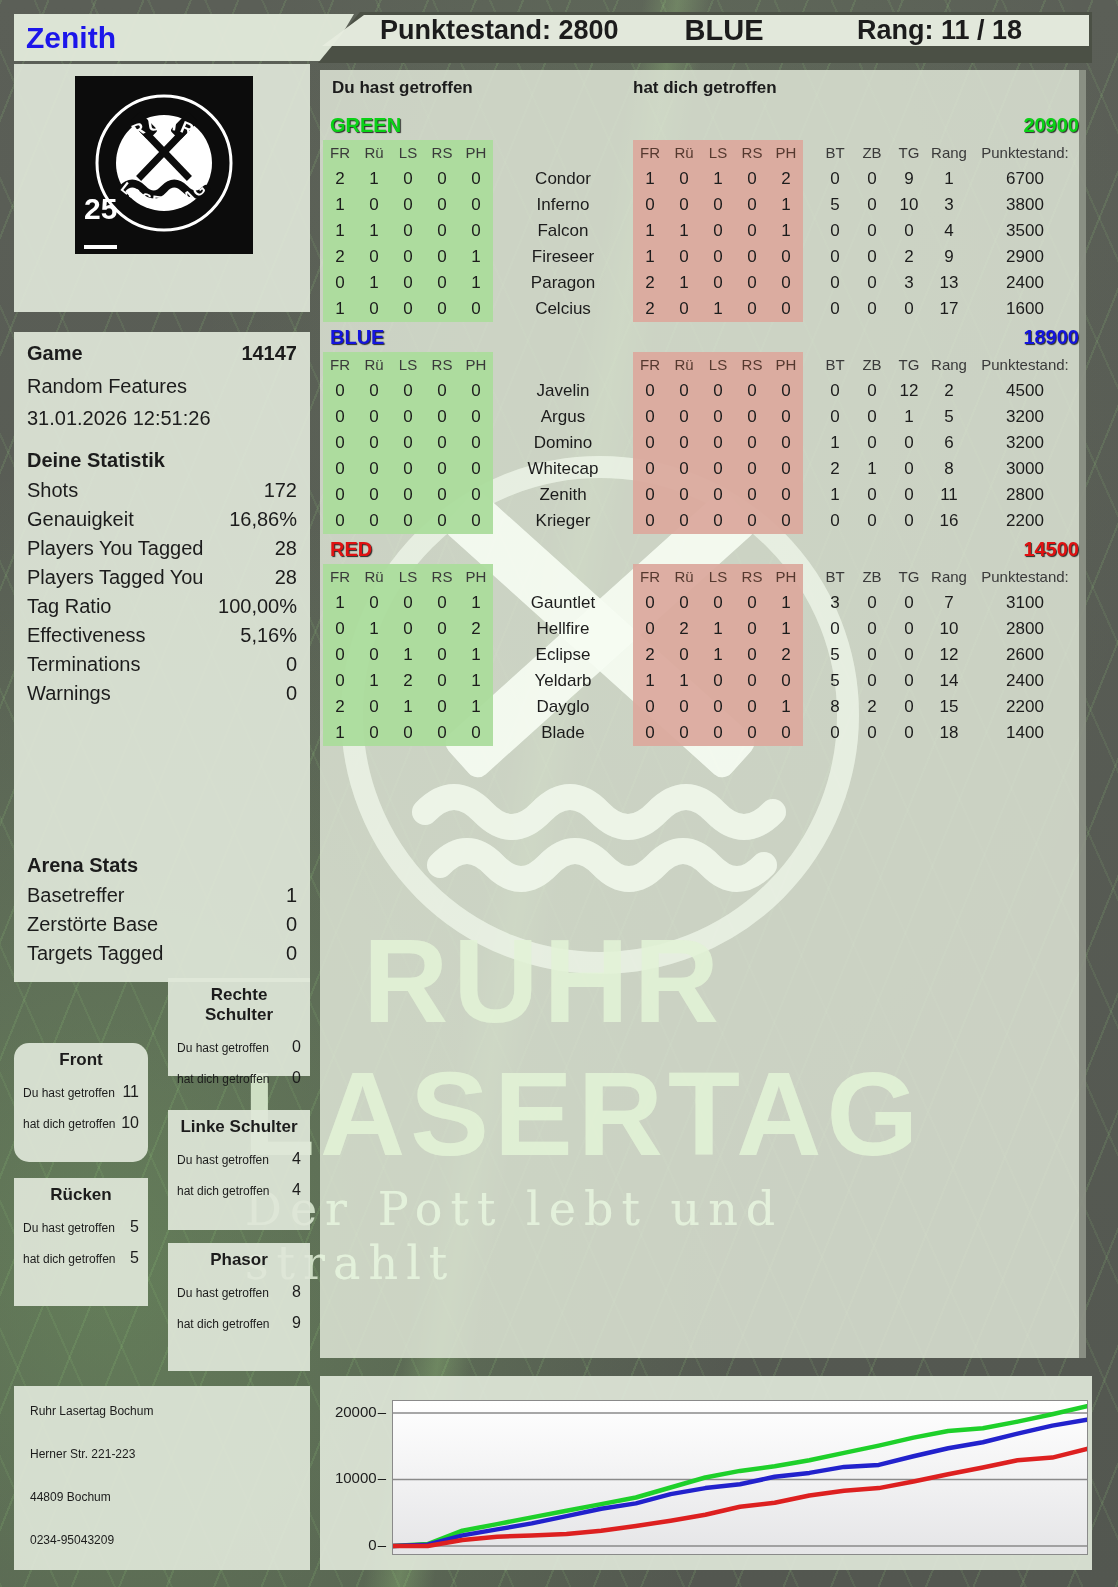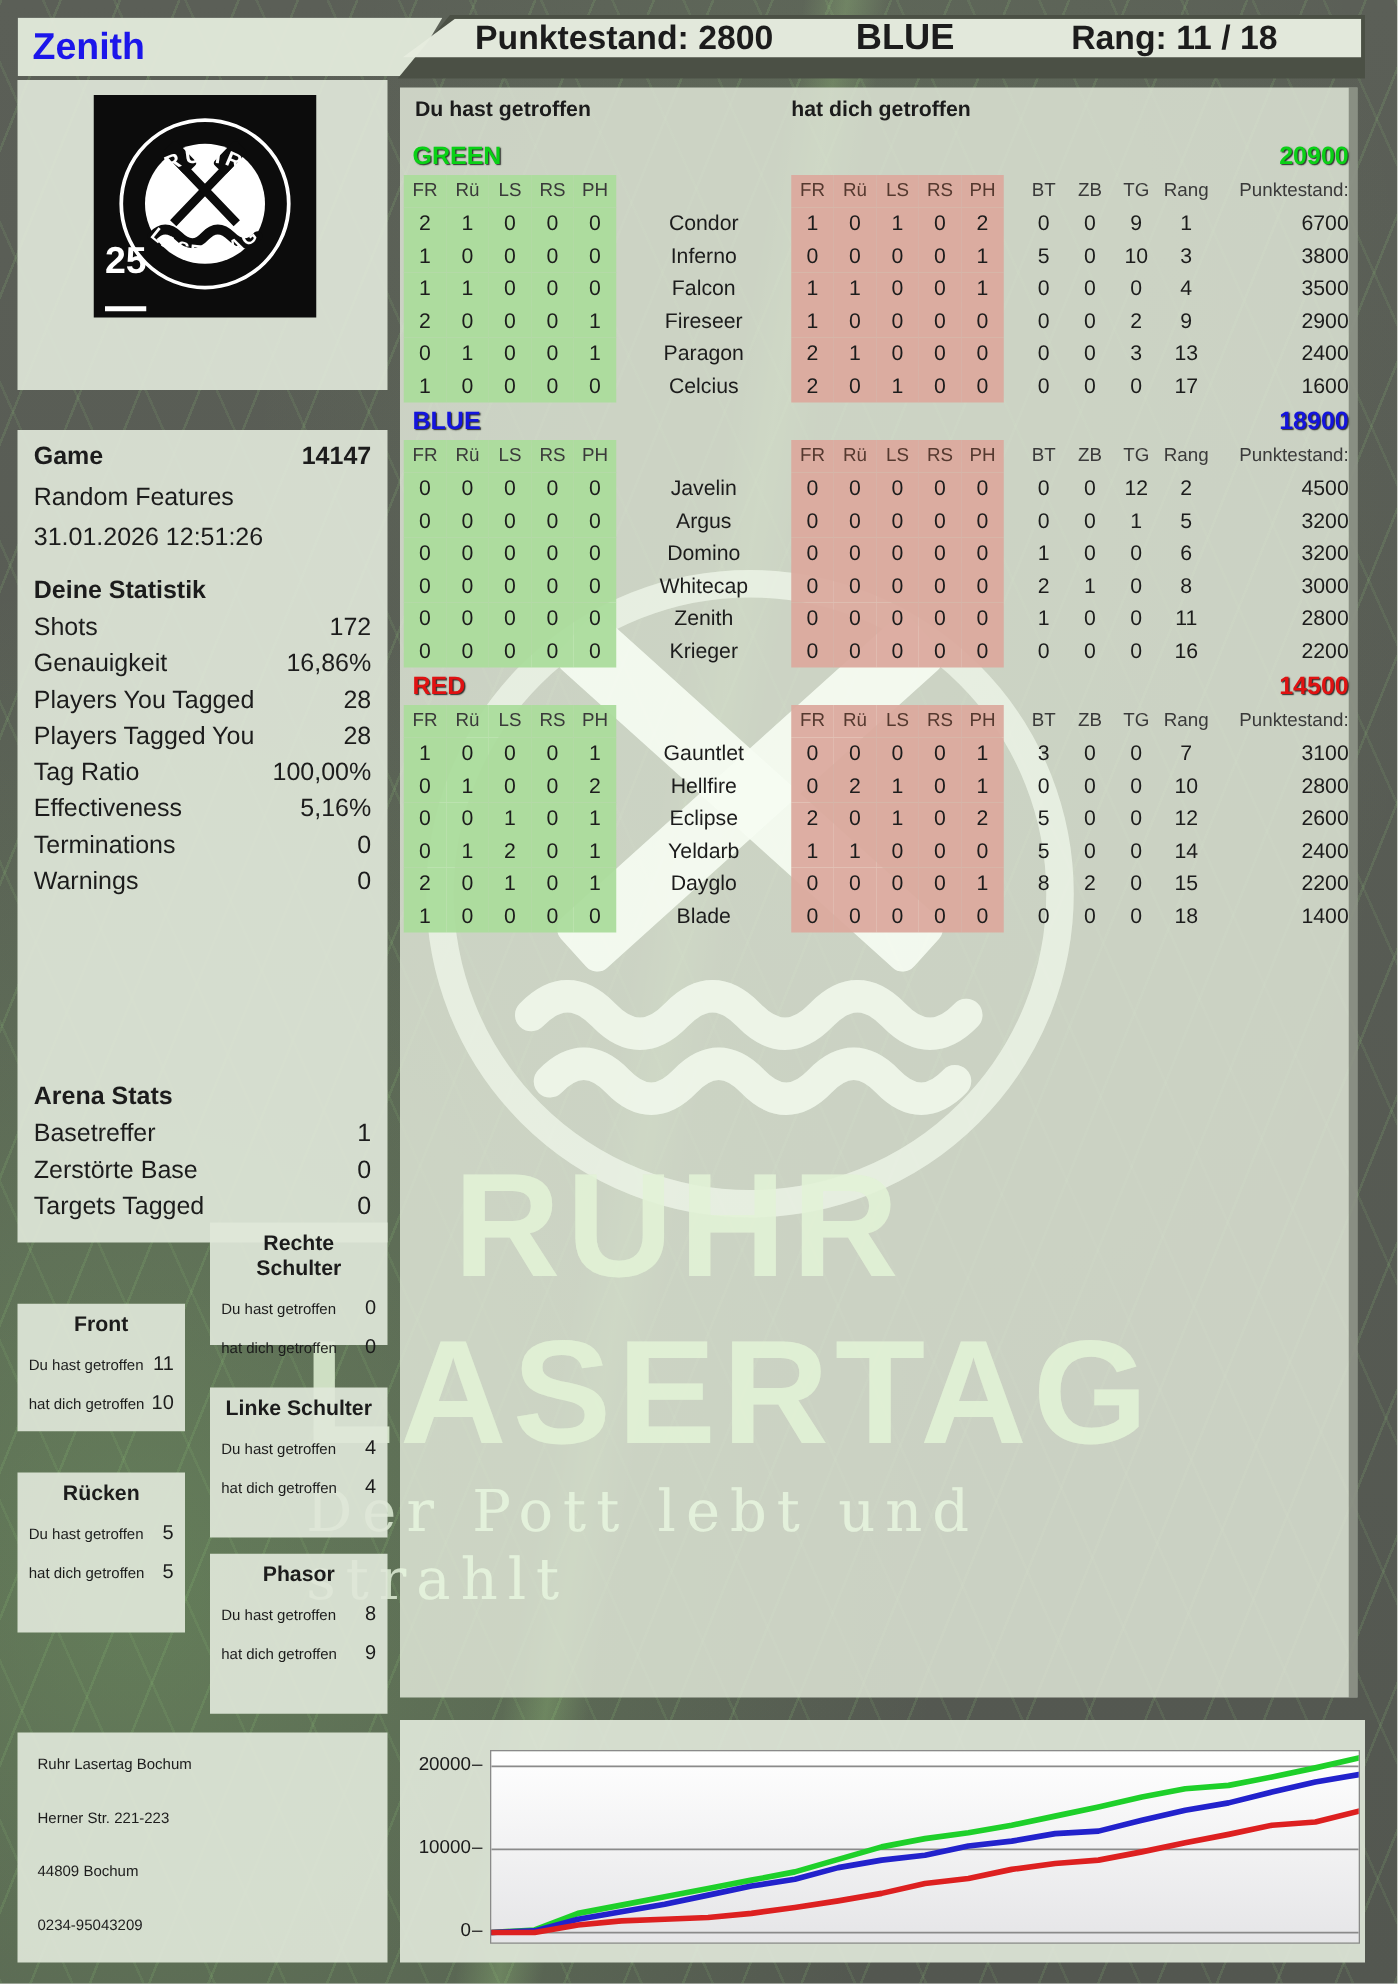--- a/index.html
+++ b/index.html
@@ -39,35 +39,35 @@
   .h-score{margin-left:76px;font-size:27px;font-weight:bold;}
   .h-team{margin-left:66px;font-size:29px;font-weight:bold;}
   .h-rank{margin-left:auto;margin-right:70px;font-size:27px;font-weight:bold;}
 
   
   .logo-panel{left:14px;top:64px;width:296px;height:248px;}
   .logo-square{position:absolute;left:61px;top:12px;width:178px;height:178px;background:#0c0c0c;}
   .logo-25{position:absolute;left:9px;bottom:5px;color:#fff;font-weight:bold;font-size:30px;line-height:1;border-bottom:4px solid #fff;padding-bottom:21px;}
 
   
-  .stats-panel{left:14px;top:344px;width:296px;height:650px;padding:8px 13px;box-sizing:border-box;font-size:20px;}
+  .stats-panel{left:14px;top:332px;width:296px;height:650px;padding:8px 13px;box-sizing:border-box;font-size:20px;}
   .game-row{display:flex;justify-content:space-between;font-weight:bold;line-height:26px;margin-bottom:7px;}
   .line20{line-height:26px;margin-bottom:6px;}
   .sec-title{font-weight:bold;font-size:20px;margin:16px 0 3px 0;line-height:26px;}
   .sec-title.arena{margin-top:144px;}
   .srow{display:flex;justify-content:space-between;line-height:29px;gap:48px;}
 
   
   .bp{position:absolute;background:rgba(224,231,217,0.92);box-sizing:border-box;padding:7px 9px;z-index:2;}
   .bp .t{text-align:center;font-weight:bold;font-size:17px;}
   .bp .r{display:flex;justify-content:space-between;align-items:baseline;margin-top:13px;}
   .bp .l{font-size:12px;}
   .bp .v{font-size:16px;}
   #bp-rechte{left:168px;top:978px;width:142px;height:98px;}
-  #bp-front{left:14px;top:1043px;width:134px;height:102px;}
+  #bp-front{left:14px;top:1043px;width:134px;height:119px;border-radius:15px;}
   #bp-linke{left:168px;top:1110px;width:142px;height:120px;}
   #bp-ruecken{left:14px;top:1178px;width:134px;height:128px;}
   #bp-phasor{left:168px;top:1243px;width:142px;height:128px;}
 
   
   .addr-panel{left:14px;top:1386px;width:296px;height:184px;padding:12px 16px;box-sizing:border-box;font-size:12px;}
   .addr-panel .line20{margin-bottom:17px;}
 
   
   .main-panel{left:320px;top:70px;width:766px;height:1288px;background:rgba(223,230,215,0.85);z-index:auto;}
@@ -75,21 +75,21 @@
   .hits-hdr{position:absolute;left:12px;top:8px;width:740px;font-weight:bold;font-size:17px;z-index:4;}
   .hh2{position:absolute;left:301px;top:0;}
   #teams{position:absolute;left:3px;top:40px;z-index:4;}
   .team-head{width:760px;height:30px;display:flex;justify-content:space-between;align-items:center;font-size:20px;font-weight:bold;}
   .team-head .tn{padding-left:7px;text-shadow:1px 1px 1px rgba(25,25,25,0.9);}
   .team-head .tt{padding-right:4px;text-shadow:1px 1px 1px rgba(25,25,25,0.9);}
   .trow{display:grid;grid-template-columns:repeat(5,34px) 140px repeat(5,34px) 14px 36px 38px 36px 44px 112px;}
   .c{height:26px;line-height:26px;text-align:center;font-size:17px;}
   .c.g{background:rgba(171,220,156,0.95);}
   .c.r{background:rgba(219,170,158,0.95);}
-  .c.pk{text-align:right;padding-right:4px;}
+  .c.pk{text-align:center;padding-right:4px;}
   .c.hd{font-size:15px;color:#3a3a3a;}
   .c.r.hd{color:#55392f;}
 
   
   .chart-panel{left:320px;top:1376px;width:772px;height:194px;}
   .plot{position:absolute;left:72px;top:24px;width:694px;height:153px;background:linear-gradient(#ffffff,#e5e5e7);border:1px solid #8a8a8a;}
   .ytick{position:absolute;left:0;width:66px;text-align:right;font-size:15px;color:#1c1c1c;}
   .ytick::after{content:"–";margin-left:1px;}
   #yt0{top:27px;} #yt1{top:93px;} #yt2{top:160px;}
 </style>

